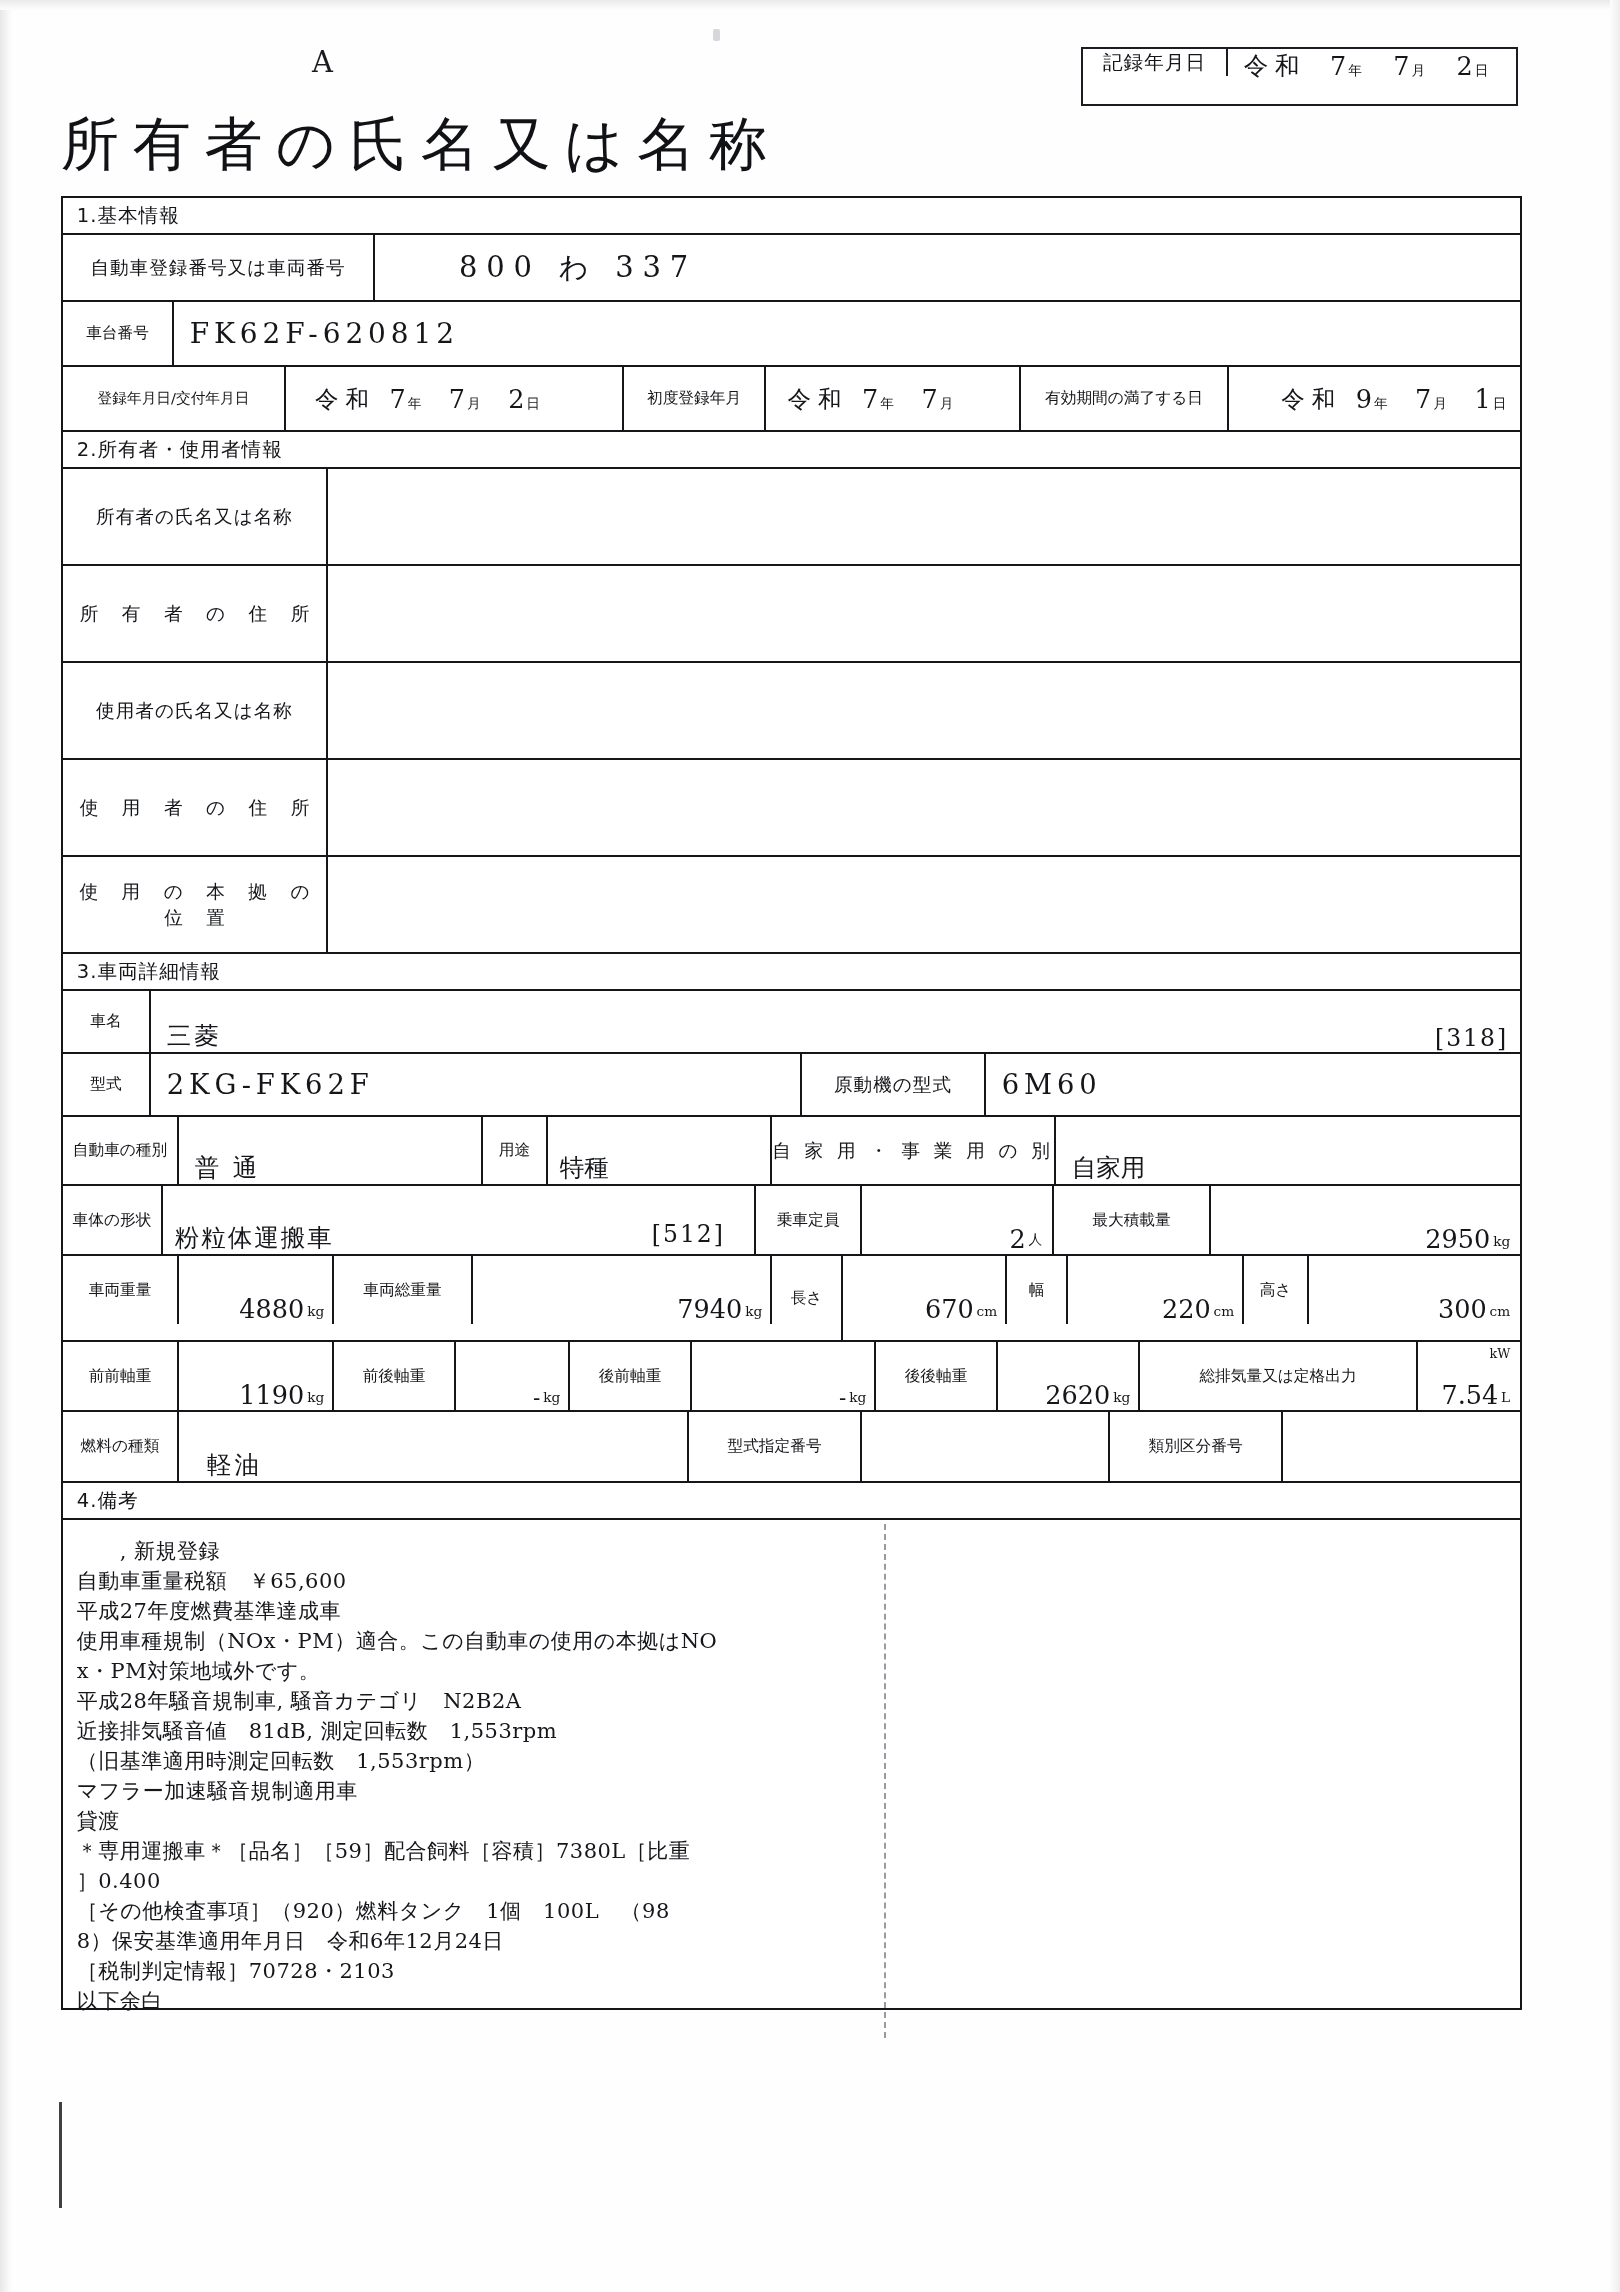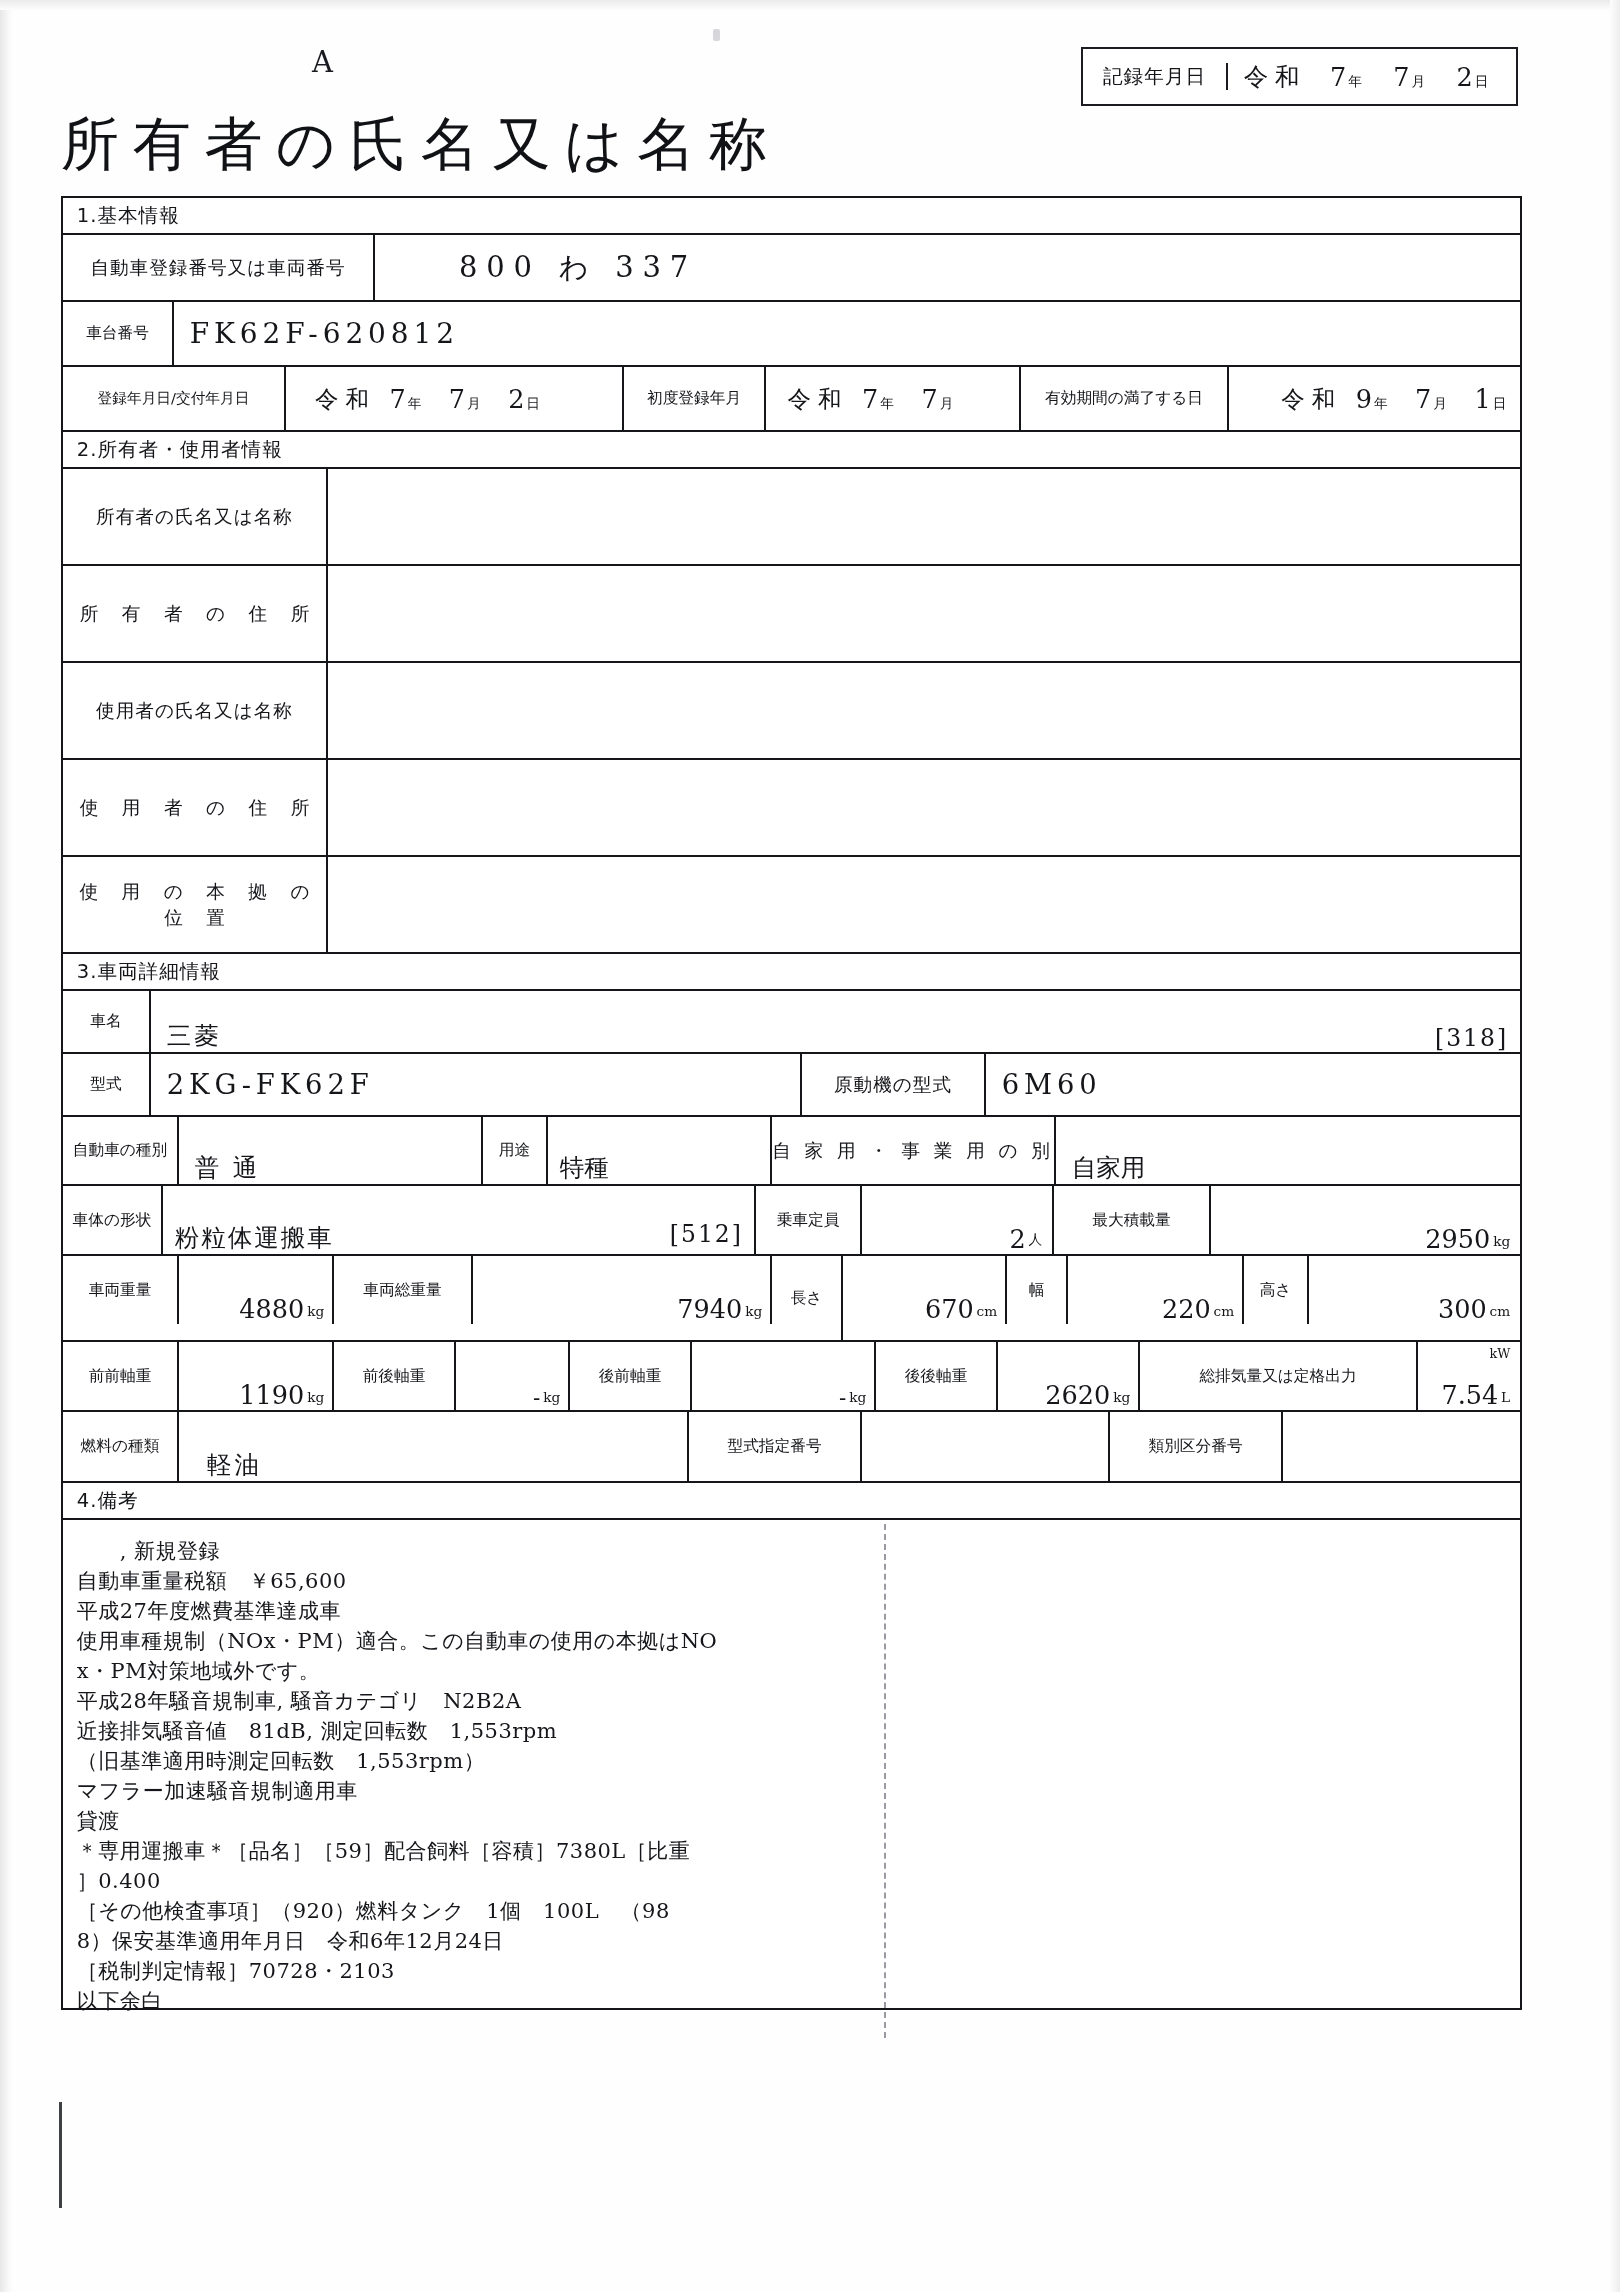--- a/index.html
+++ b/index.html
@@ -31,21 +31,21 @@
   .spot1{position:absolute;left:713px;top:29px;width:6.9px;height:11.8px;
     background:#c9c9cf;border-radius:2px;opacity:.75;}
   .spot2{position:absolute;left:1457px;top:1829px;width:8.8px;height:9.8px;
     background:#d2d2d8;border-radius:2px;opacity:.8;}
   .spot3{position:absolute;left:59px;top:2102px;width:2.9px;height:106px;
     background:#2a2b30;opacity:.9;}
 
   
   .recdate{
     position:absolute;left:1081px;top:47px;width:433px;height:55px;
-    border:2px solid #1b1c21;display:flex;align-items:center;
+    border:2px solid #1b1c21;display:flex;align-items:flex-start;
     background:#fff;
   }
   .recdate .lbl{
     width:145px;border-right:2px solid #1b1c21;
     display:flex;align-items:center;justify-content:center;
     font-size:19.6px;letter-spacing:1px;
   }
   .recdate .val{
     flex:1;display:flex;align-items:center;
     font-family:"DejaVu Serif","Liberation Serif",serif;
@@ -253,21 +253,21 @@
       <div class="lbl vdiv sm" style="width:65px;height:67px;">用途</div>
       <div class="val vdiv" style="width:224px;height:67px;padding-left:11.8px;align-items:flex-end;font-size:24.5px;">特種</div>
       <div class="lbl vdiv" style="width:284px;height:67px;letter-spacing:3.9px;">自 家 用 ・ 事 業 用 の 別</div>
       <div class="val" style="flex:1;height:67px;padding-left:15.7px;align-items:flex-end;font-size:24.5px;">自家用</div>
     </div>
 
     <div class="row">
       <div class="lbl vdiv sm" style="width:100px;height:68px;font-size:15.7px;">車体の形状</div>
       <div class="val vdiv" style="width:593px;height:68px;padding-left:11.8px;align-items:flex-end;font-size:24.5px;letter-spacing:2px;position:relative;">
         <span>粉粒体運搬車</span>
-        <span class="brk" style="position:absolute;right:11px;bottom:5.9px;">[512]</span>
+        <span class="brk" style="position:absolute;right:29px;bottom:5.9px;">[512]</span>
       </div>
       <div class="lbl vdiv sm" style="width:106px;height:68px;">乗車定員</div>
       <div class="val vdiv right" style="width:192px;height:68px;padding-right:9.8px;align-items:flex-end;">
         <span style="font-size:25.5px;">2</span>
           <span class="unit">人</span>
       </div>
       <div class="lbl vdiv sm" style="width:157px;height:68px;">最大積載量</div>
       <div class="val right" style="flex:1;height:68px;padding-right:9.8px;align-items:flex-end;">
         <span style="font-size:25.5px;">2950</span>
           <span class="unit">kg</span>

